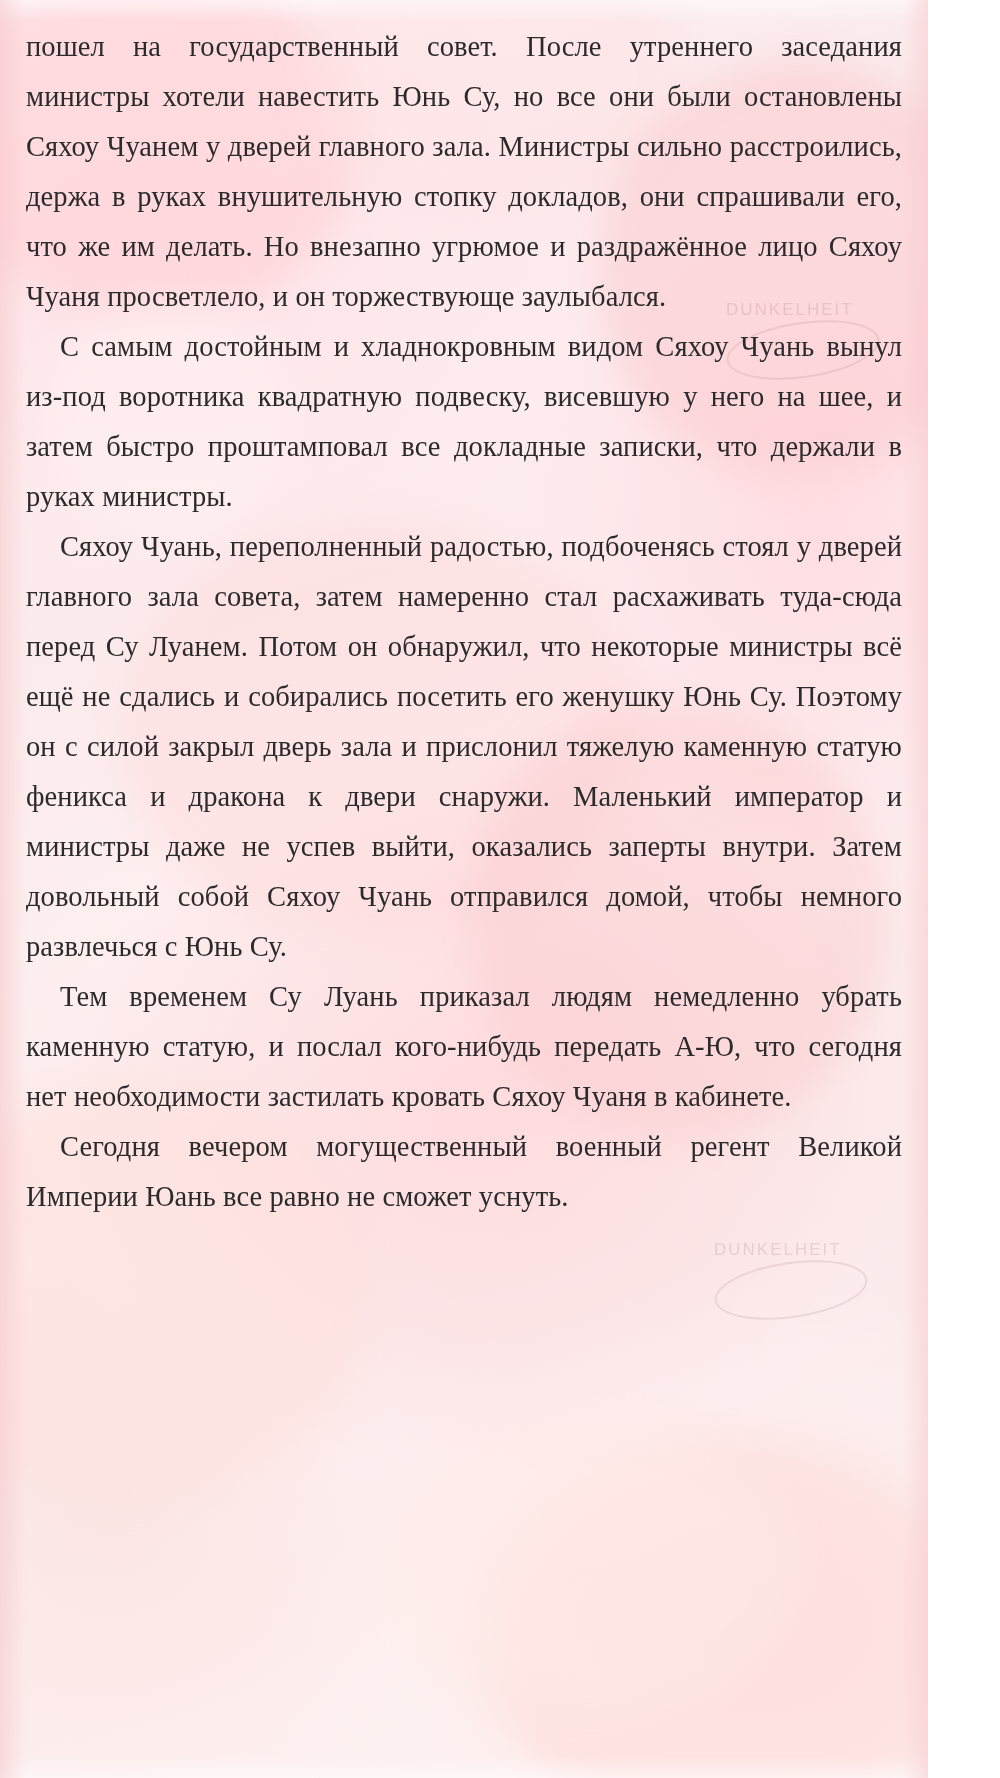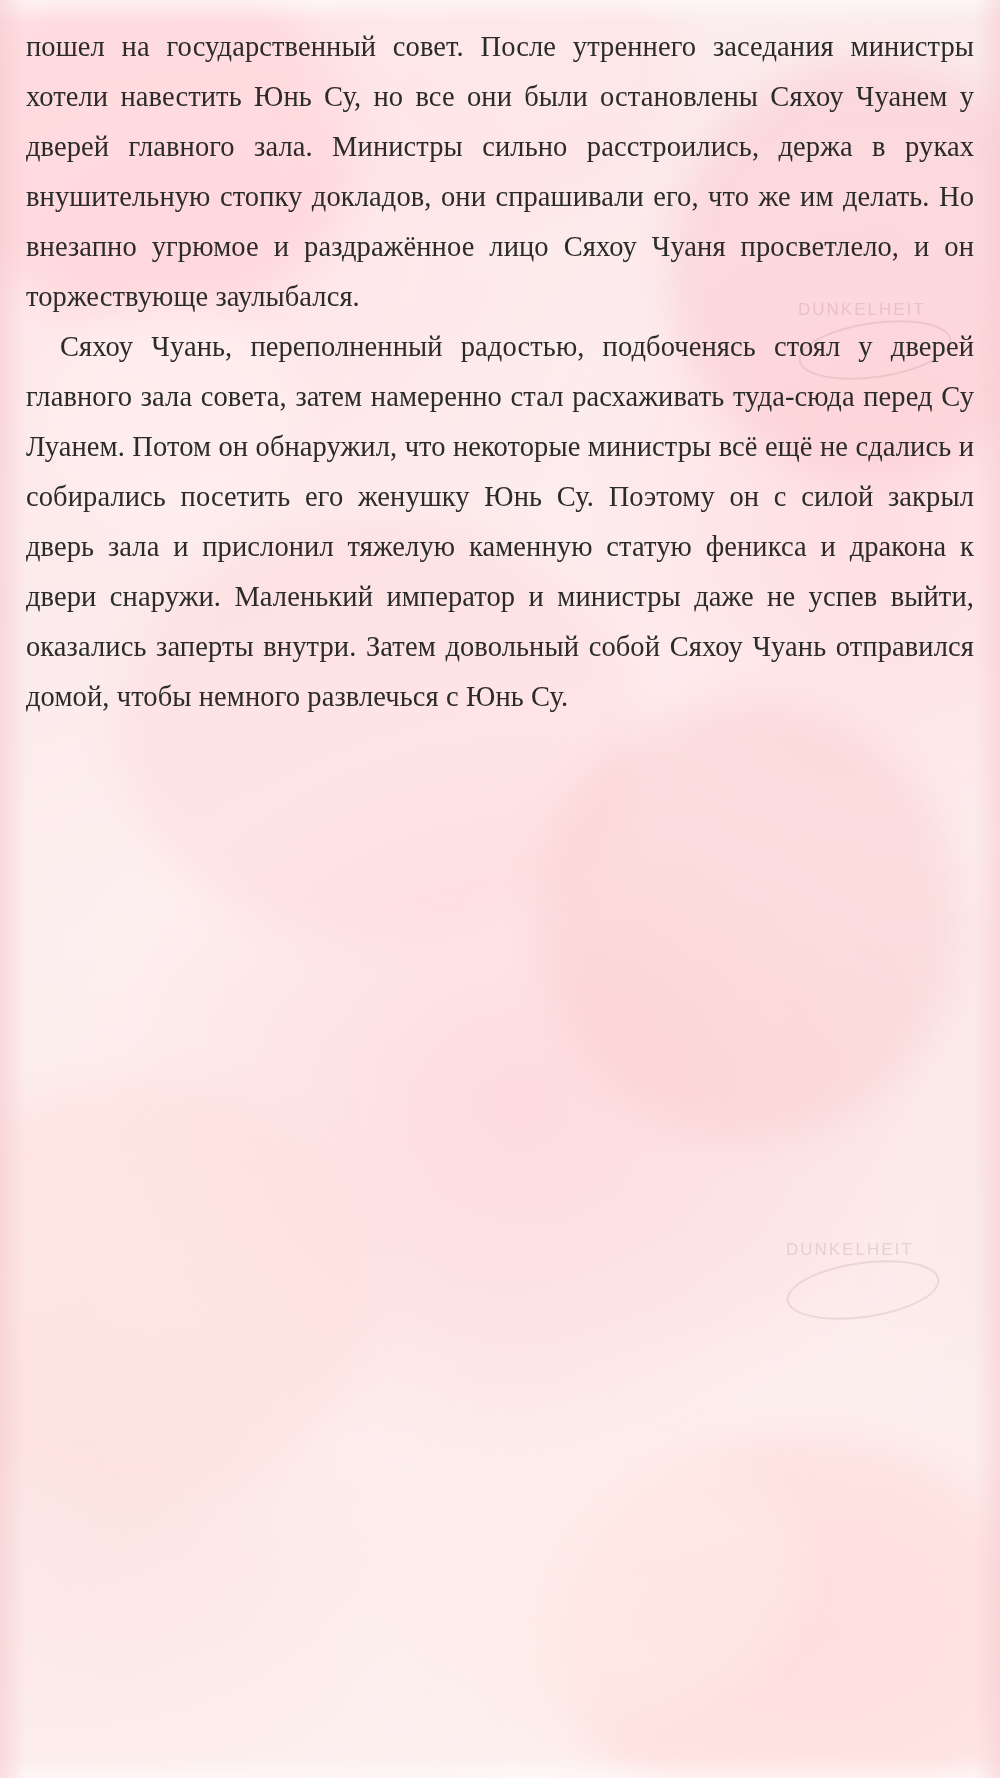--- a/index.html
+++ b/index.html
@@ -9,21 +9,21 @@
   }
   body {
     width: 1000px;
     height: 1778px;
     overflow: hidden;
     font-family: "Liberation Serif", serif;
   }
 
   .page {
     position: relative;
-    width: 1000px;
+    width: 928px;
     height: 1778px;
     box-sizing: border-box;
     overflow: hidden;
     background:
       radial-gradient(ellipse 680px 520px at 18% 14%, rgba(255,228,232,0.95) 0%, rgba(255,236,238,0.45) 55%, rgba(255,255,255,0) 78%),
       radial-gradient(ellipse 560px 600px at 88% 30%, rgba(255,219,224,0.85) 0%, rgba(255,238,240,0.4) 55%, rgba(255,255,255,0) 80%),
       radial-gradient(ellipse 720px 640px at 52% 62%, rgba(255,216,220,0.8) 0%, rgba(255,240,241,0.35) 58%, rgba(255,255,255,0) 82%),
       radial-gradient(ellipse 520px 460px at 12% 86%, rgba(252,230,228,0.8) 0%, rgba(255,245,244,0.3) 60%, rgba(255,255,255,0) 84%),
       radial-gradient(ellipse 600px 420px at 82% 92%, rgba(255,228,226,0.75) 0%, rgba(255,246,245,0.3) 60%, rgba(255,255,255,0) 85%),
       linear-gradient(160deg, #fdf2f2 0%, #fbe9ea 22%, #fdeeee 45%, #fae6e6 68%, #fdf1f0 100%);
@@ -121,16 +121,19 @@
   </div>
   <div class="watermark wm2">
     <span>DUNKELHEIT</span>
     <span class="ring"></span>
   </div>
 
   <div class="vignette"></div>
 
   <div class="text-column">
     <p class="para first">пошел на государственный совет. После утреннего заседания министры хотели навестить Юнь Су, но все они были остановлены Сяхоу Чуанем у дверей главного зала. Министры сильно расстроились, держа в руках внушительную стопку докладов, они спрашивали его, что же им делать. Но внезапно угрюмое и раздражённое лицо Сяхоу Чуаня просветлело, и он торжествующе заулыбался.</p>
+    <p class="para">С самым достойным и хладнокровным видом Сяхоу Чуань вынул из-под воротника квадратную подвеску, висевшую у него на шее, и затем быстро проштамповал все докладные записки, что держали в руках министры.</p>
     <p class="para">Сяхоу Чуань, переполненный радостью, подбоченясь стоял у дверей главного зала совета, затем намеренно стал расхаживать туда-сюда перед Су Луанем. Потом он обнаружил, что некоторые министры всё ещё не сдались и собирались посетить его женушку Юнь Су. Поэтому он с силой закрыл дверь зала и прислонил тяжелую каменную статую феникса и дракона к двери снаружи. Маленький император и министры даже не успев выйти, оказались заперты внутри. Затем довольный собой Сяхоу Чуань отправился домой, чтобы немного развлечься с Юнь Су.</p>
+    <p class="para">Тем временем Су Луань приказал людям немедленно убрать каменную статую, и послал кого-нибудь передать А-Ю, что сегодня нет необходимости застилать кровать Сяхоу Чуаня в кабинете.</p>
+    <p class="para">Сегодня вечером могущественный военный регент Великой Империи Юань все равно не сможет уснуть.</p>
   </div>
 
 </div>
 
 </body></html>

